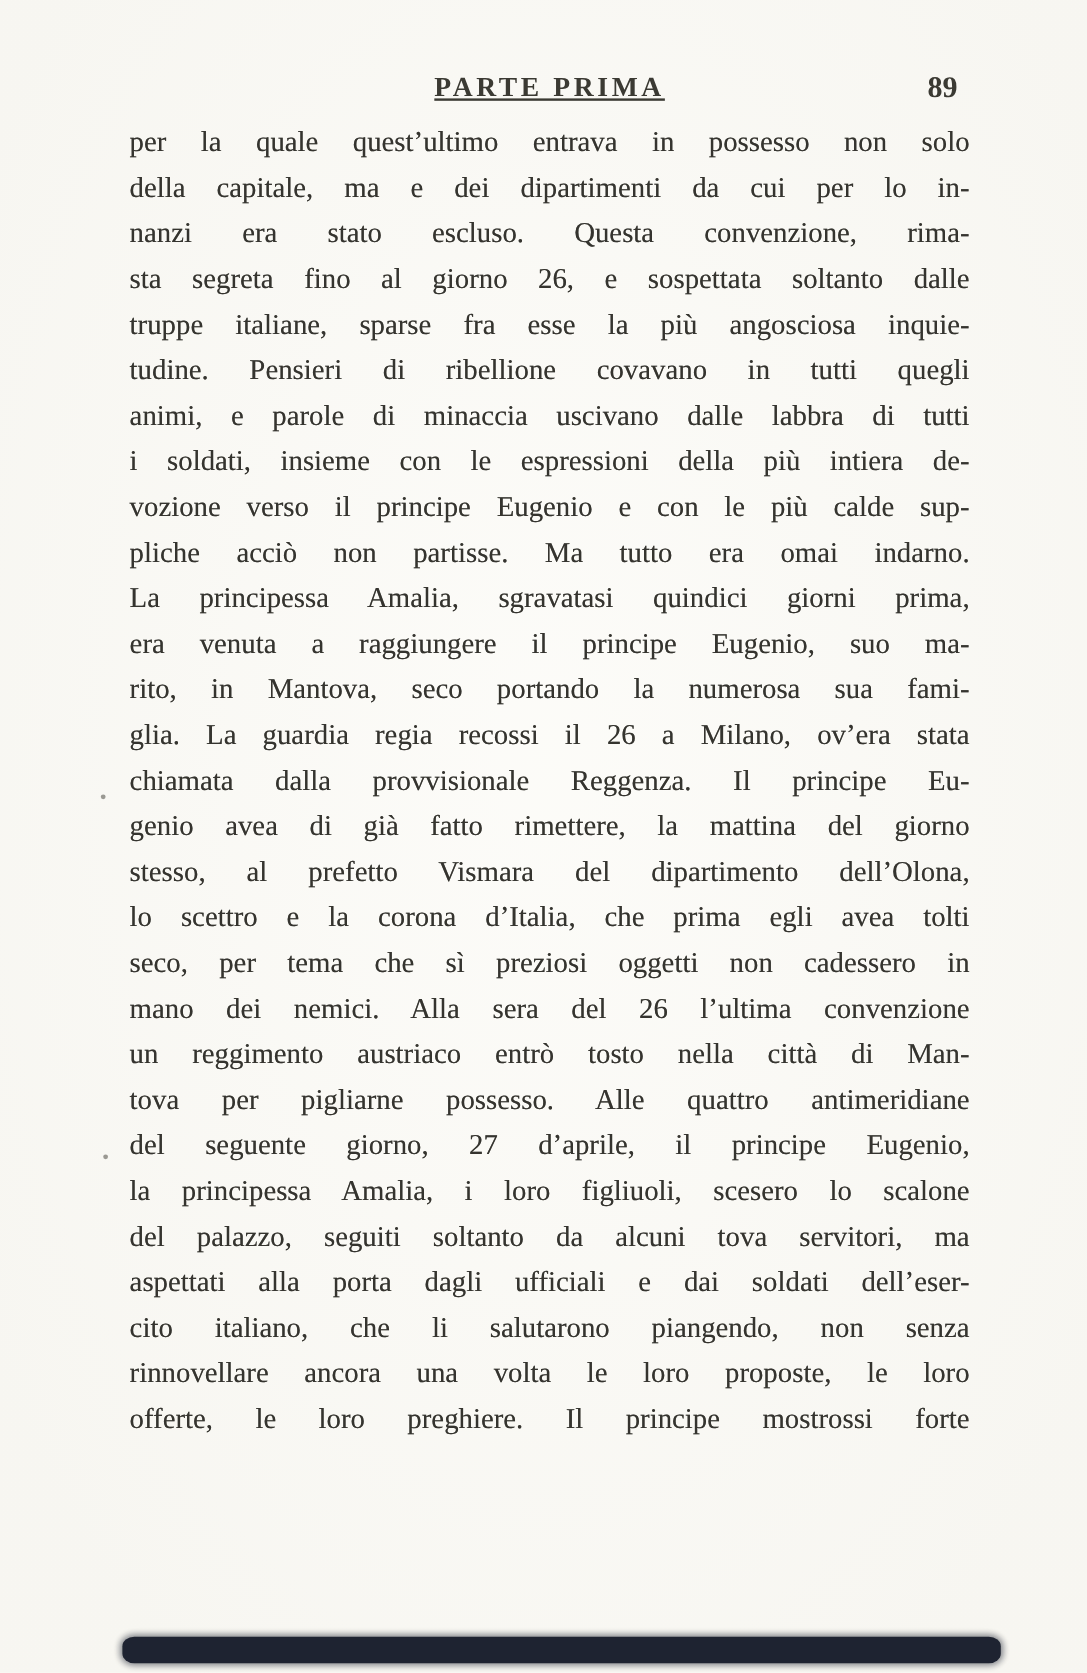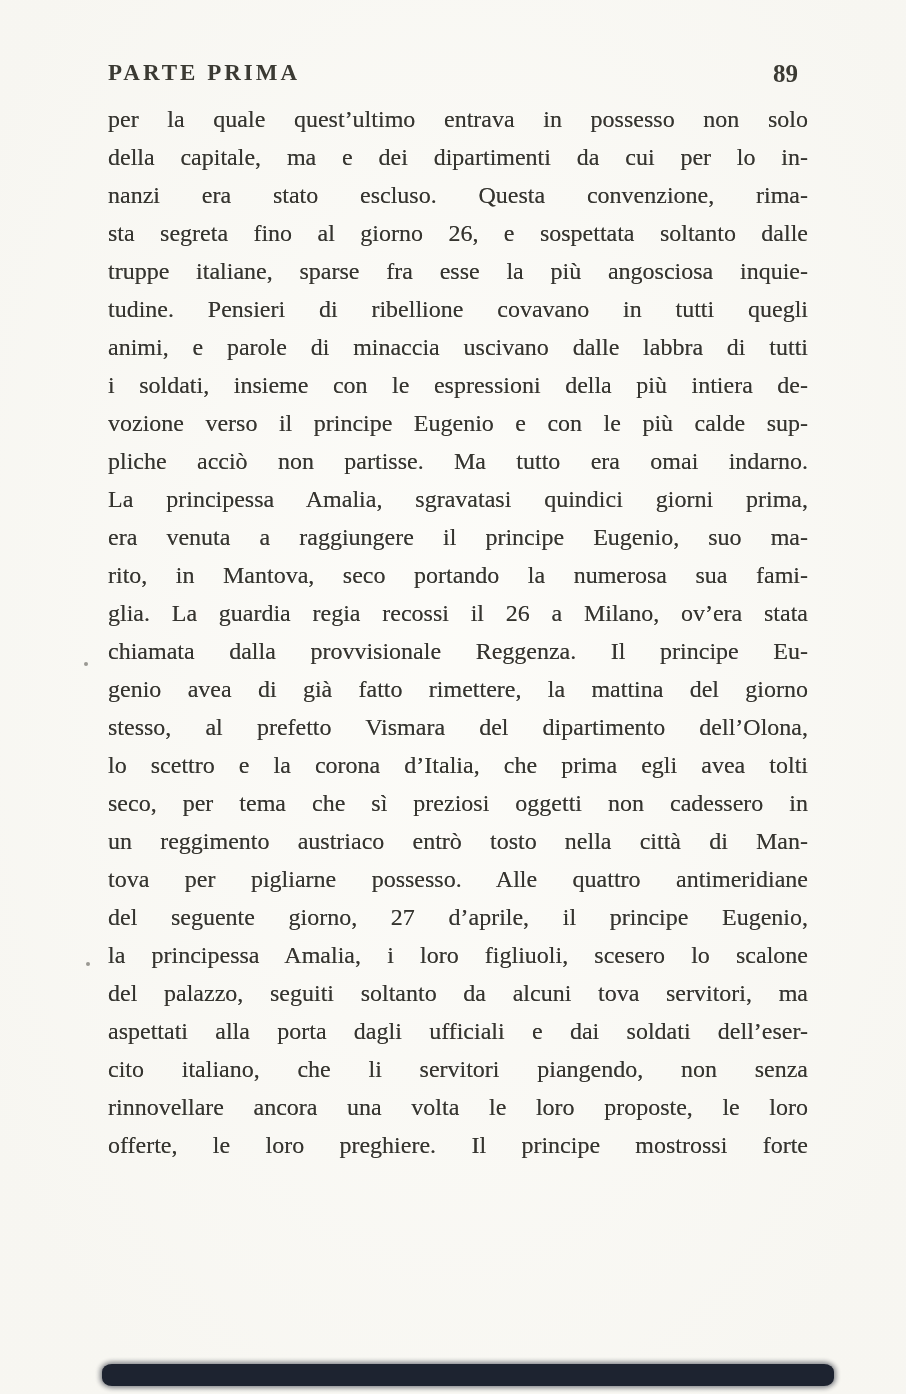--- a/index.html
+++ b/index.html
@@ -31,24 +31,26 @@
     position: absolute;
     top: 60px;
     left: 108px;
     width: 700px;
     height: 34px;
   }
   .running-head .head-title {
     position: absolute;
     left: 0;
     right: 0;
+    text-align: center;
     font-weight: bold;
     font-size: 23px;
     letter-spacing: 3px;
     color: #3b3a33;
+    text-decoration: underline;
   }
   .running-head .page-number {
     position: absolute;
     right: 10px;
     top: 0;
     font-size: 25px;
     font-weight: bold;
     color: #3b3a33;
   }
   .text-block {
@@ -110,27 +112,28 @@
       <div class="text-line">pliche acciò non partisse. Ma tutto era omai indarno.</div>
       <div class="text-line">La principessa Amalia, sgravatasi quindici giorni prima,</div>
       <div class="text-line">era venuta a raggiungere il principe Eugenio, suo ma-</div>
       <div class="text-line">rito, in Mantova, seco portando la numerosa sua fami-</div>
       <div class="text-line">glia. La guardia regia recossi il 26 a Milano, ov’era stata</div>
       <div class="text-line">chiamata dalla provvisionale Reggenza. Il principe Eu-</div>
       <div class="text-line">genio avea di già fatto rimettere, la mattina del giorno</div>
       <div class="text-line">stesso, al prefetto Vismara del dipartimento dell’Olona,</div>
       <div class="text-line">lo scettro e la corona d’Italia, che prima egli avea tolti</div>
       <div class="text-line">seco, per tema che sì preziosi oggetti non cadessero in</div>
+      <div class="text-line">mano dei nemici. Alla sera del 26 l’ultima convenzione</div>
       <div class="text-line">un reggimento austriaco entrò tosto nella città di Man-</div>
       <div class="text-line">tova per pigliarne possesso. Alle quattro antimeridiane</div>
       <div class="text-line">del seguente giorno, 27 d’aprile, il principe Eugenio,</div>
       <div class="text-line">la principessa Amalia, i loro figliuoli, scesero lo scalone</div>
       <div class="text-line">del palazzo, seguiti soltanto da alcuni tova servitori, ma</div>
       <div class="text-line">aspettati alla porta dagli ufficiali e dai soldati dell’eser-</div>
-      <div class="text-line">cito italiano, che li servitori piangendo, non senza</div>
+      <div class="text-line">cito italiano, che li salutarono piangendo, non senza</div>
       <div class="text-line">rinnovellare ancora una volta le loro proposte, le loro</div>
       <div class="text-line">offerte, le loro preghiere. Il principe mostrossi forte</div>
     </div>
 
   <div class="speck speck-1"></div>
   <div class="speck speck-2"></div>
 
   <div class="scan-edge-bar"></div>
 
 </div>

